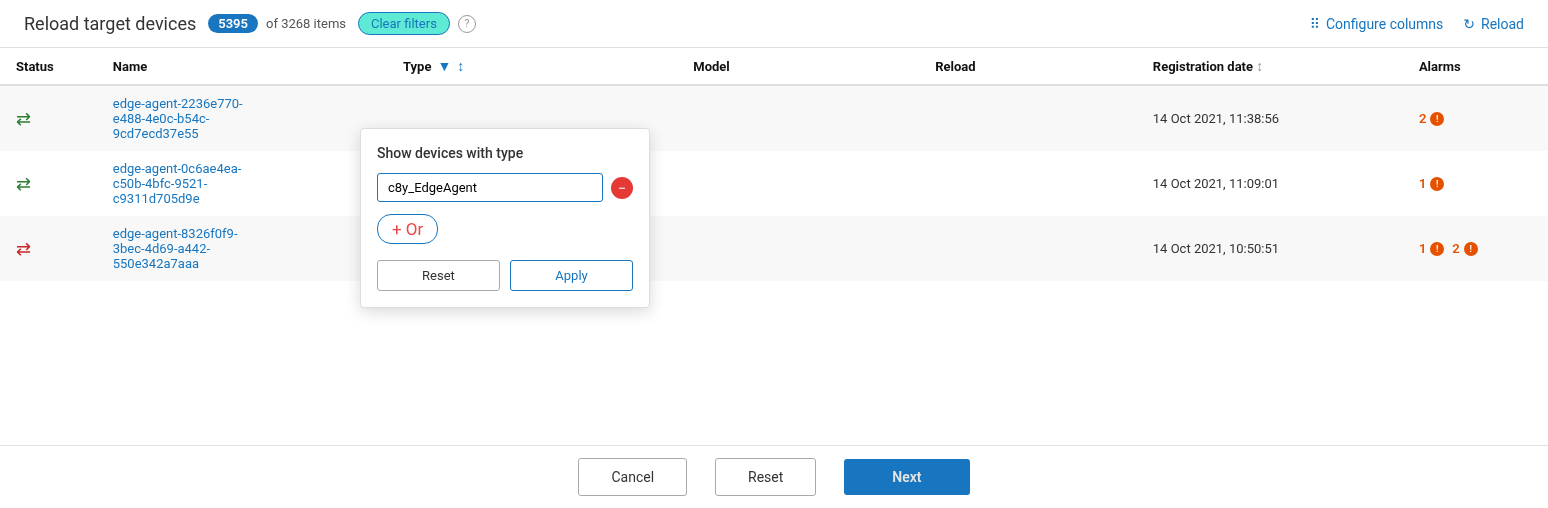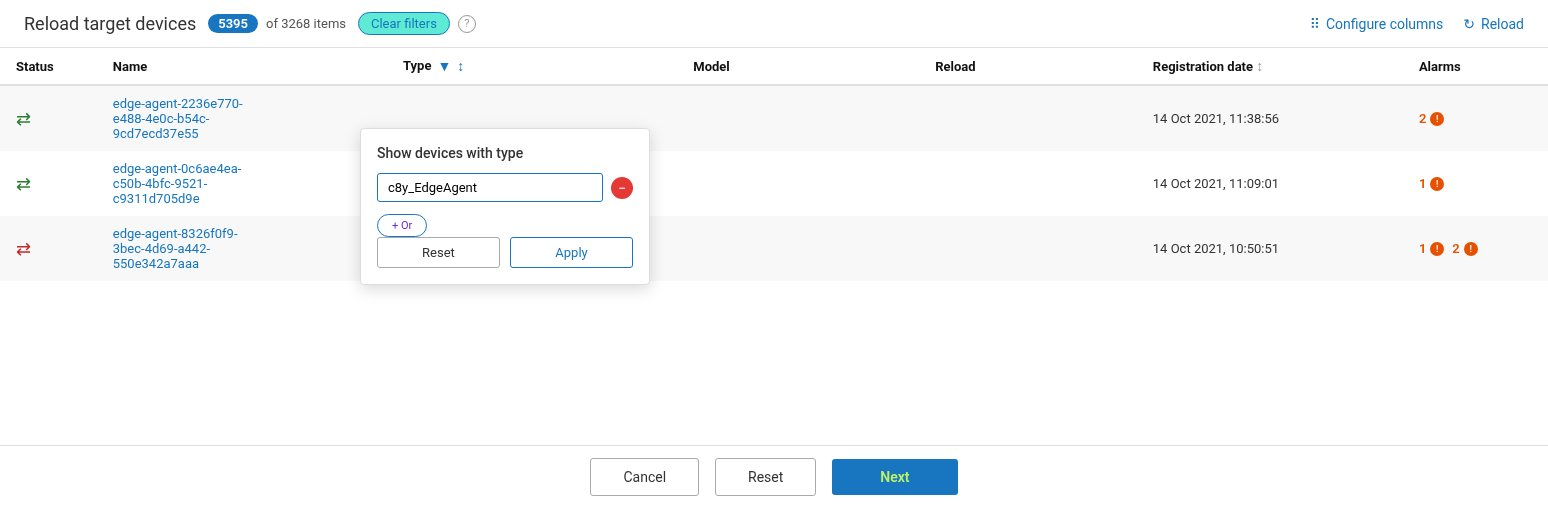--- a/index.html
+++ b/index.html
@@ -50,21 +50,21 @@
     .col-group { width: 180px; }
     .col-regdate { width: 220px; }
     .col-alarms { width: 120px; }
 
     .status-icon-green { color: #2e7d32; font-size: 18px; }
     .status-icon-red { color: #c62828; font-size: 18px; }
     .device-link { color: #1776bf; text-decoration: none; }
     .alarm-orange { color: #e65100; font-weight: 600; display: flex; align-items: center; gap: 4px; }
     .alarm-dot { width: 14px; height: 14px; background: #e65100; border-radius: 50%; display: inline-flex; align-items: center; justify-content: center; color: #fff; font-size: 9px; }
 
-    .th-type-wrapper { display: flex; align-items: flex-start; gap: 6px; }
+    .th-type-wrapper { display: flex; align-items: center; gap: 6px; }
     .filter-icon { color: #1776bf; font-size: 14px; }
     .sort-icon { color: #1776bf; font-size: 14px; }
     .sort-icon-gray { color: #999; font-size: 14px; }
 
     
     .filter-popup {
       position: absolute; top: 80px; left: 360px; z-index: 100;
       background: #fff; border: 1px solid #ddd;
       box-shadow: 0 4px 16px rgba(0,0,0,0.15); border-radius: 4px;
       padding: 16px; width: 290px;
@@ -74,49 +74,49 @@
     .filter-input {
       flex: 1; border: 1.5px solid #1776bf; border-radius: 3px;
       padding: 6px 10px; font-size: 13px; outline: none;
     }
     .remove-filter-btn {
       width: 22px; height: 22px; background: #e53935; border-radius: 50%;
       border: none; cursor: pointer; display: flex; align-items: center; justify-content: center;
       color: #fff; font-size: 14px; flex-shrink: 0;
     }
     .or-btn {
-      border: 1px solid #1776bf; color: #6d28d9; background: #fff;
-      border-radius: 14px; padding: 4px 14px; font-size: 11px; cursor: pointer;
-      margin-bottom: 0;
+      border: 1px solid #1776bf; color: #ef4444; background: #fff;
+      border-radius: 14px; padding: 4px 14px; font-size: 17px; cursor: pointer;
+      margin-bottom: 16px;
     }
     .filter-actions { display: flex; gap: 10px; }
     .reset-btn {
       flex: 1; border: 1px solid #aaa; background: #fff; color: #333;
       padding: 7px; border-radius: 3px; cursor: pointer; font-size: 13px;
     }
     .apply-btn {
       flex: 1; border: 1px solid #1776bf; background: #fff; color: #1776bf;
       padding: 7px; border-radius: 3px; cursor: pointer; font-size: 13px;
     }
 
     
     .bottom-bar {
-      display: flex; justify-content: center; align-items: center; gap: 16px;
+      display: flex; justify-content: center; align-items: center; gap: 28px;
       padding: 12px 8px; border-top: 1px solid #e0e0e0;
     }
     .cancel-btn {
       border: 1px solid #aaa; background: #fff; color: #333;
       padding: 10px 32px; border-radius: 3px; cursor: pointer; font-size: 14px;
     }
     .back-btn {
       border: 1px solid #aaa; background: #fff; color: #333;
       padding: 10px 32px; border-radius: 3px; cursor: pointer; font-size: 14px;
     }
     .next-btn {
-      border: none; background: #1776bf; color: #bef264;
+      border: none; background: #1776bf; color: #e5e5e5;
       padding: 10px 48px; border-radius: 3px; cursor: pointer; font-size: 14px; font-weight: 600;
     }
   </style>
 </head>
 <body>
 
 <div class="page-wrapper">
 
   <div class="header-row">
     <span class="header-title">Reload target devices</span>

